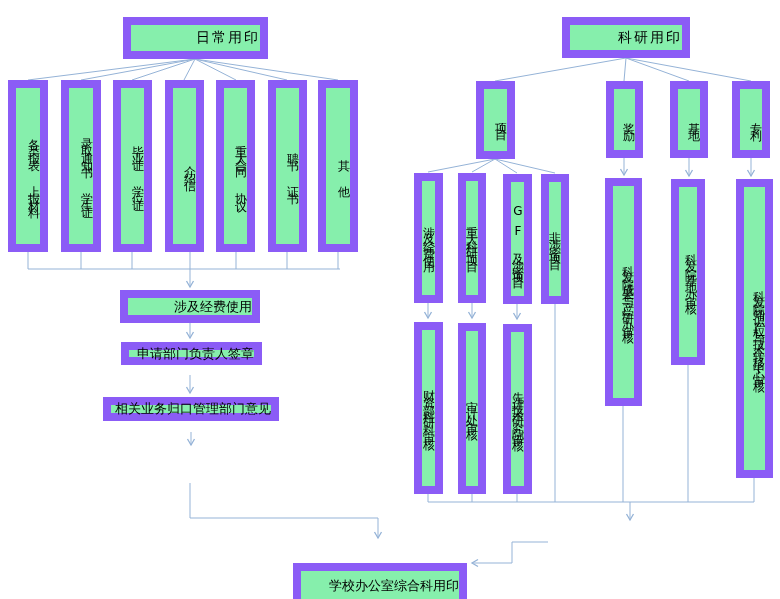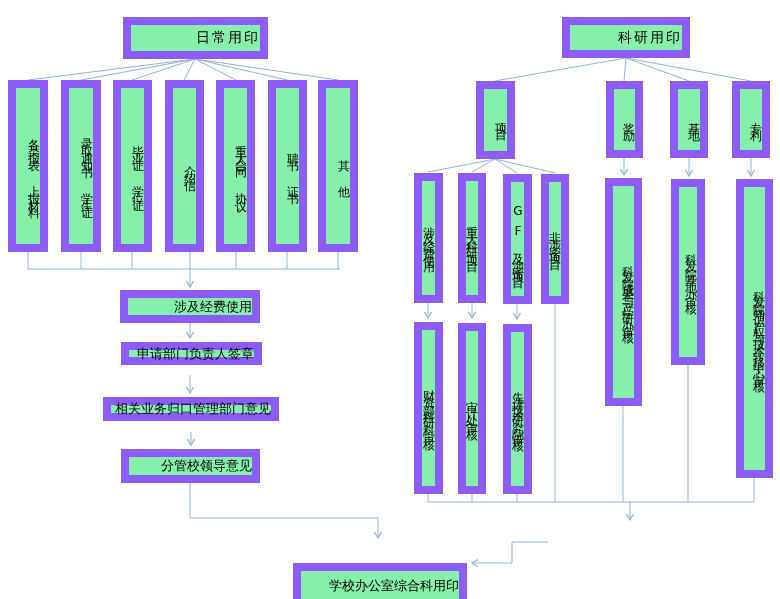--- a/index.html
+++ b/index.html
@@ -118,23 +118,20 @@
 
   <div class="node hbox" style="left:120px; top:290px; width:140px; height:33px;">
     <span>涉及经费使用</span>
   </div>
   <div class="node hbox" style="left:121px; top:342px; width:141px; height:23px;">
     <span>申请部门负责人签章</span>
   </div>
   <div class="node hbox" style="left:103px; top:397px; width:176px; height:24px;">
     <span>相关业务归口管理部门意见</span>
   </div>
-  <div class="node hbox" style="left:121px; top:449px; width:139px; height:34px;">
-    <span>分管校领导意见</span>
-  </div>
 
   <div class="node hbox" style="left:293px; top:563px; width:174px; height:46px;">
     <span>学校办公室综合科用印</span>
   </div>
 
   <div class="node title" style="left:562px; top:17px; width:128px; height:41px;">
     <span>科研用印</span>
   </div>
 
   <div class="node" style="left:476px; top:81px; width:39px; height:78px;">

